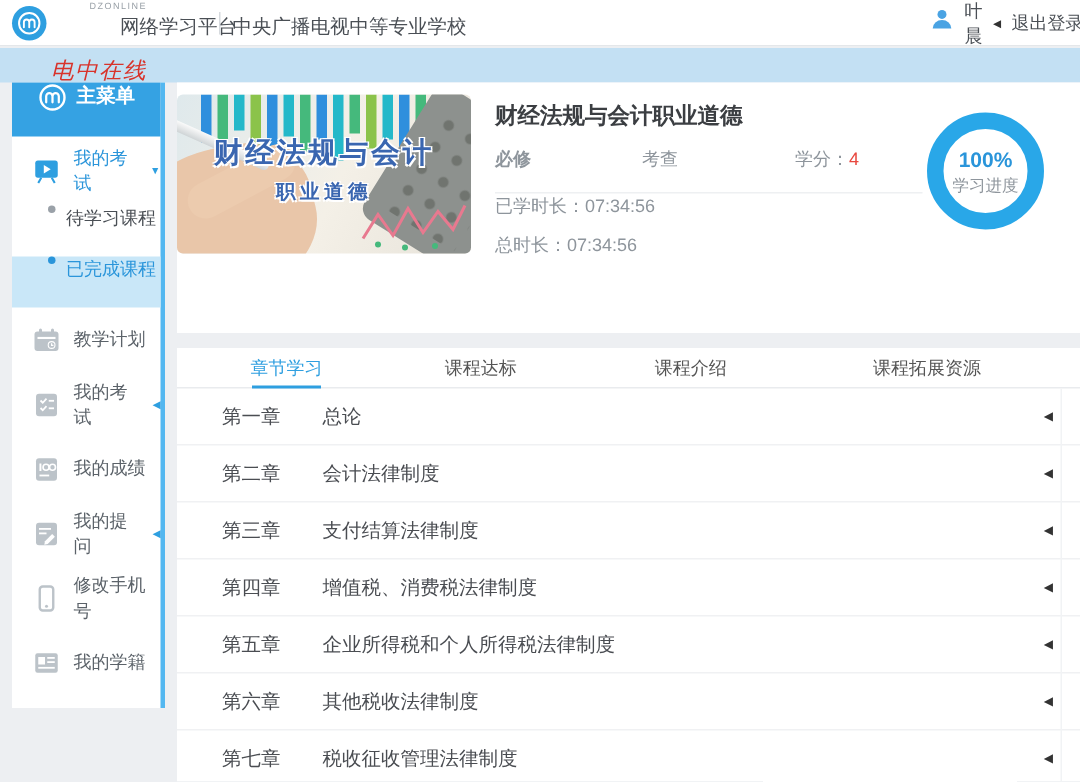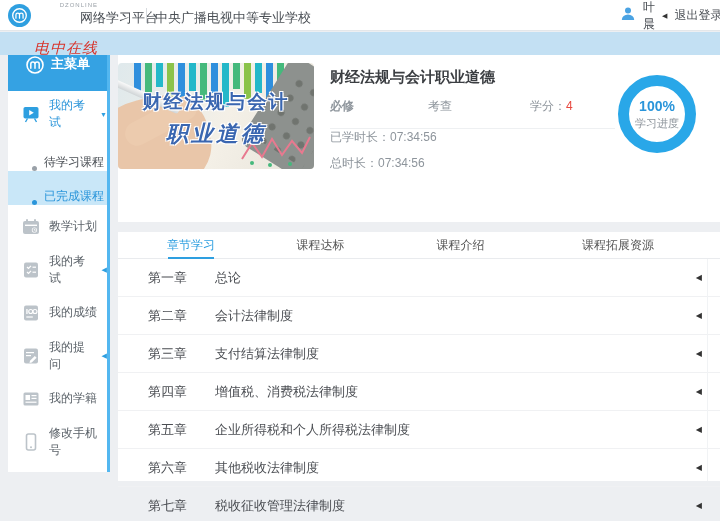--- a/index.html
+++ b/index.html
@@ -29,29 +29,29 @@
   
   .sidebar{position:absolute;left:8px;top:55px;width:102px;height:417px;background:#fff;
     border-right:3px solid #53b7f0;z-index:4;}
   .side-head{height:36px;background:#35a2e3;color:#fff;display:flex;align-items:flex-start;
     justify-content:center;gap:6px;font-size:13px;font-weight:bold;}
   .menu-item{display:flex;align-items:center;gap:8px;padding-left:13px;height:43px;
     font-size:12px;color:#5b6269;cursor:pointer;}
   .menu-item.course{color:#2a95da;height:46px;}
   .menu-tri-down{font-size:7px;color:#2e9fe0;margin-left:2px;}
   .menu-tri-left{font-size:7px;color:#2e9fe0;margin-left:1px;}
-  .sub-item{height:34px;display:flex;align-items:flex-end;padding-left:24px;font-size:12px;
+  .sub-item{height:34px;display:flex;align-items:flex-start;padding-left:24px;font-size:12px;
     color:#4a4f55;cursor:pointer;}
   .sub-item .dot{width:5px;height:5px;border-radius:50%;background:#9aa1a8;margin-right:7px;flex:none;}
   .sub-item.active{background:#c9e7f8;color:#2a95da;}
   .sub-item.active .dot{background:#2a95da;}
   .mi-icon{width:20px;height:20px;flex:none;}
   
   .card1{position:absolute;left:118px;top:55px;width:602px;height:167px;background:#fff;z-index:3;}
-  .card2{position:absolute;left:118px;top:232px;width:602px;height:249px;background:#fff;z-index:3;}
+  .card2{position:absolute;left:118px;top:232px;width:602px;height:289px;background:#fff;z-index:3;}
   
   .cover{position:absolute;left:0;top:8px;width:196px;height:106px;border-radius:4px;
     overflow:hidden;background:linear-gradient(115deg,#dfe9ec 0%,#f4f0e7 55%,#e7e3da 100%);cursor:pointer;}
   .cover-bars{position:absolute;left:16px;top:0;width:160px;height:46px;background-repeat:no-repeat;
     background-image:
       linear-gradient(#2f8fdd,#2f8fdd),linear-gradient(#45b97c,#45b97c),linear-gradient(#24b8c9,#24b8c9),
       linear-gradient(#8bc34a,#8bc34a),linear-gradient(#2f8fdd,#2f8fdd),linear-gradient(#24b8c9,#24b8c9),
       linear-gradient(#45b97c,#45b97c),linear-gradient(#2f8fdd,#2f8fdd),linear-gradient(#24b8c9,#24b8c9),
       linear-gradient(#45b97c,#45b97c),linear-gradient(#8bc34a,#8bc34a),linear-gradient(#24b8c9,#24b8c9),
       linear-gradient(#2f8fdd,#2f8fdd),linear-gradient(#45b97c,#45b97c);
@@ -65,21 +65,21 @@
     border-radius:50% 40% 45% 50%;transform:rotate(-14deg);}
   .finger{position:absolute;left:4px;top:46px;width:78px;height:24px;background:#eccbae;
     border-radius:14px;transform:rotate(-28deg);}
   .pen{position:absolute;left:-8px;top:30px;width:72px;height:7px;border-radius:3px;
     background:linear-gradient(#fafafa,#cfd4d6);transform:rotate(24deg);}
   .cover-chartline{position:absolute;right:2px;bottom:0;}
   .cover-text{position:absolute;top:26px;left:0;width:100%;text-align:center;color:#3a66b0;
     font-weight:bold;font-family:"Liberation Serif","DejaVu Serif",serif;
     text-shadow:1px 1px 0 #fff,-1px -1px 0 #fff,1px -1px 0 #fff,-1px 1px 0 #fff;}
   .cover-line1{font-size:19px;letter-spacing:2px;}
-  .cover-line2{font-size:22px;letter-spacing:3px;margin-top:4px;font-style:italic;}
+  .cover-line2{font-size:13px;letter-spacing:3px;margin-top:4px;}
   
   .course-title{position:absolute;left:212px;top:13px;font-size:15px;font-weight:bold;color:#3b3e42;}
   .meta{position:absolute;left:212px;top:43px;width:285px;display:flex;font-size:12px;
     color:#8e959c;padding-bottom:13px;border-bottom:1px solid #eef0f2;}
   .meta .m1{width:98px;font-weight:bold;}
   .meta .m2{width:102px;}
   .credit-val{color:#e8483f;}
   .dur{position:absolute;left:212px;font-size:12px;color:#8e959c;}
   .dur1{top:74px;} .dur2{top:100px;}
   .progress{position:absolute;left:500px;top:20px;width:78px;height:78px;border-radius:50%;
@@ -204,35 +204,35 @@
       <rect x="5" y="6" width="8" height="1.2" fill="#fff"></rect>
       <rect x="5" y="9" width="5" height="1.2" fill="#fff"></rect>
       <path d="M9 14.8 l4.8-4.8 1.8 1.8 -4.8 4.8 -2.3 0.5 z" fill="#fff"></path>
     </svg>
     <span>我的提问</span>
     <span class="menu-tri-left">◀</span>
   </div>
 
   <div class="menu-item">
     <svg class="mi-icon" viewBox="0 0 20 20">
+      <rect x="5.5" y="2" width="9" height="16" rx="2" fill="none" stroke="#bcc3c9" stroke-width="1.6"></rect>
+      <circle cx="10" cy="15.2" r="1" fill="#bcc3c9"></circle>
+    </svg>
+    <span>修改手机号</span>
+  </div>
+
+  <div class="menu-item">
+    <svg class="mi-icon" viewBox="0 0 20 20">
       <rect x="2.5" y="3.5" width="15" height="13" rx="1.5" fill="#bcc3c9"></rect>
       <rect x="4.5" y="6" width="4.5" height="5" fill="#fff"></rect>
       <rect x="10.5" y="6" width="5" height="1.2" fill="#fff"></rect>
       <rect x="10.5" y="8.8" width="5" height="1.2" fill="#fff"></rect>
       <rect x="4.5" y="12.6" width="11" height="1.2" fill="#fff"></rect>
     </svg>
     <span>我的学籍</span>
-  </div>
-
-  <div class="menu-item">
-    <svg class="mi-icon" viewBox="0 0 20 20">
-      <rect x="5.5" y="2" width="9" height="16" rx="2" fill="none" stroke="#bcc3c9" stroke-width="1.6"></rect>
-      <circle cx="10" cy="15.2" r="1" fill="#bcc3c9"></circle>
-    </svg>
-    <span>修改手机号</span>
   </div>
 </div>
 
 <div class="card1">
   <div class="cover">
     <div class="cover-bars"></div>
     <div class="hand"></div>
     <div class="finger"></div>
     <div class="pen"></div>
     <div class="calc">

